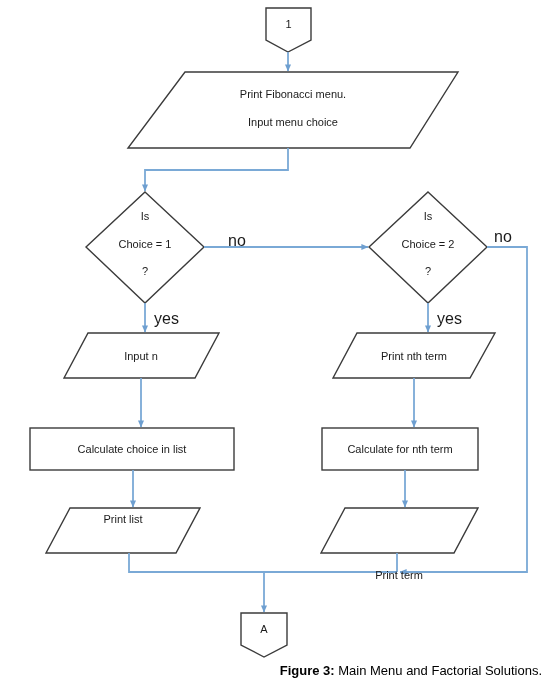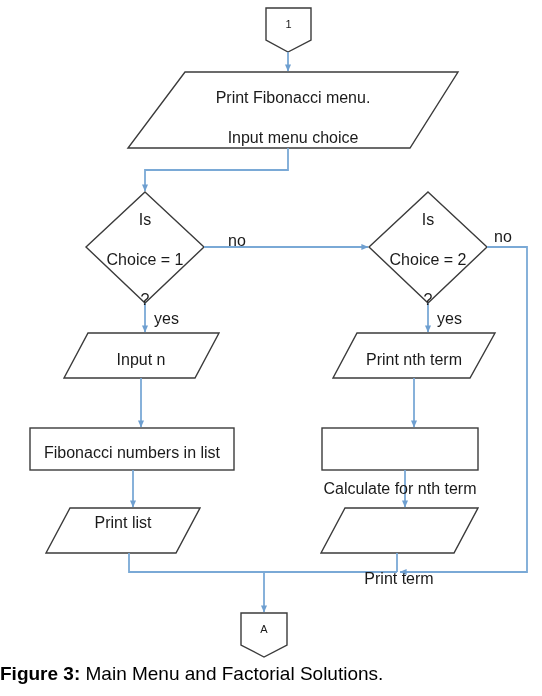--- a/index.html
+++ b/index.html
@@ -29,37 +29,37 @@
   }
   .node-label {
     position: absolute;
     text-align: center;
     color: #1a1a1a;
     line-height: 1.25;
     white-space: pre-line;
     pointer-events: none;
   }
   .shape-text {
-    font-size: 16px;
+    font-size: 11px;
   }
   .connector-text {
     font-size: 11px;
   }
   .edge-text {
     position: absolute;
     font-size: 16px;
     color: #1a1a1a;
   }
   .caption {
     position: absolute;
     left: 0;
     top: 663px;
     width: 542px;
-    text-align: left;
-    font-size: 19px;
+    text-align: right;
+    font-size: 13px;
     color: #000000;
   }
   .caption .cap-label {
     font-weight: bold;
   }
 </style>
 </head>
 <body>
 
 <div id="flow-root">
@@ -141,23 +141,23 @@
   <div class="node-label shape-text" style="left:378px; top:210px; width:100px;">Is
 
 Choice = 2
 
 ?</div>
 
   <div class="node-label shape-text" style="left:91px; top:350px; width:100px;text-align:center;">Input n</div>
 
   <div class="node-label shape-text" style="left:355px; top:350px; width:118px;">Print nth term</div>
 
-  <div class="node-label shape-text" style="left:30px; top:443px; width:204px;">Fibonacci numbers in list</div>
+  <div class="node-label shape-text" style="left:30px; top:443px; width:204px;">Calculate choice in list</div>
 
-  <div class="node-label shape-text" style="left:322px; top:443px; width:156px;margin-top:36px;">Calculate for nth term</div>
+  <div class="node-label shape-text" style="left:322px; top:443px; width:156px;">Calculate for nth term</div>
 
   <div class="node-label shape-text" style="left:73px; top:513px; width:100px;">Print list</div>
 
   <div class="node-label shape-text" style="left:349px; top:525px; width:100px;margin-top:44px;">Print term</div>
 
   <div class="node-label connector-text" style="left:241px; top:623px; width:46px;">A</div>
 
   <div class="edge-text" style="left:228px; top:232px;">no</div>
   <div class="edge-text" style="left:154px; top:310px;">yes</div>
   <div class="edge-text" style="left:494px; top:228px;">no</div>

